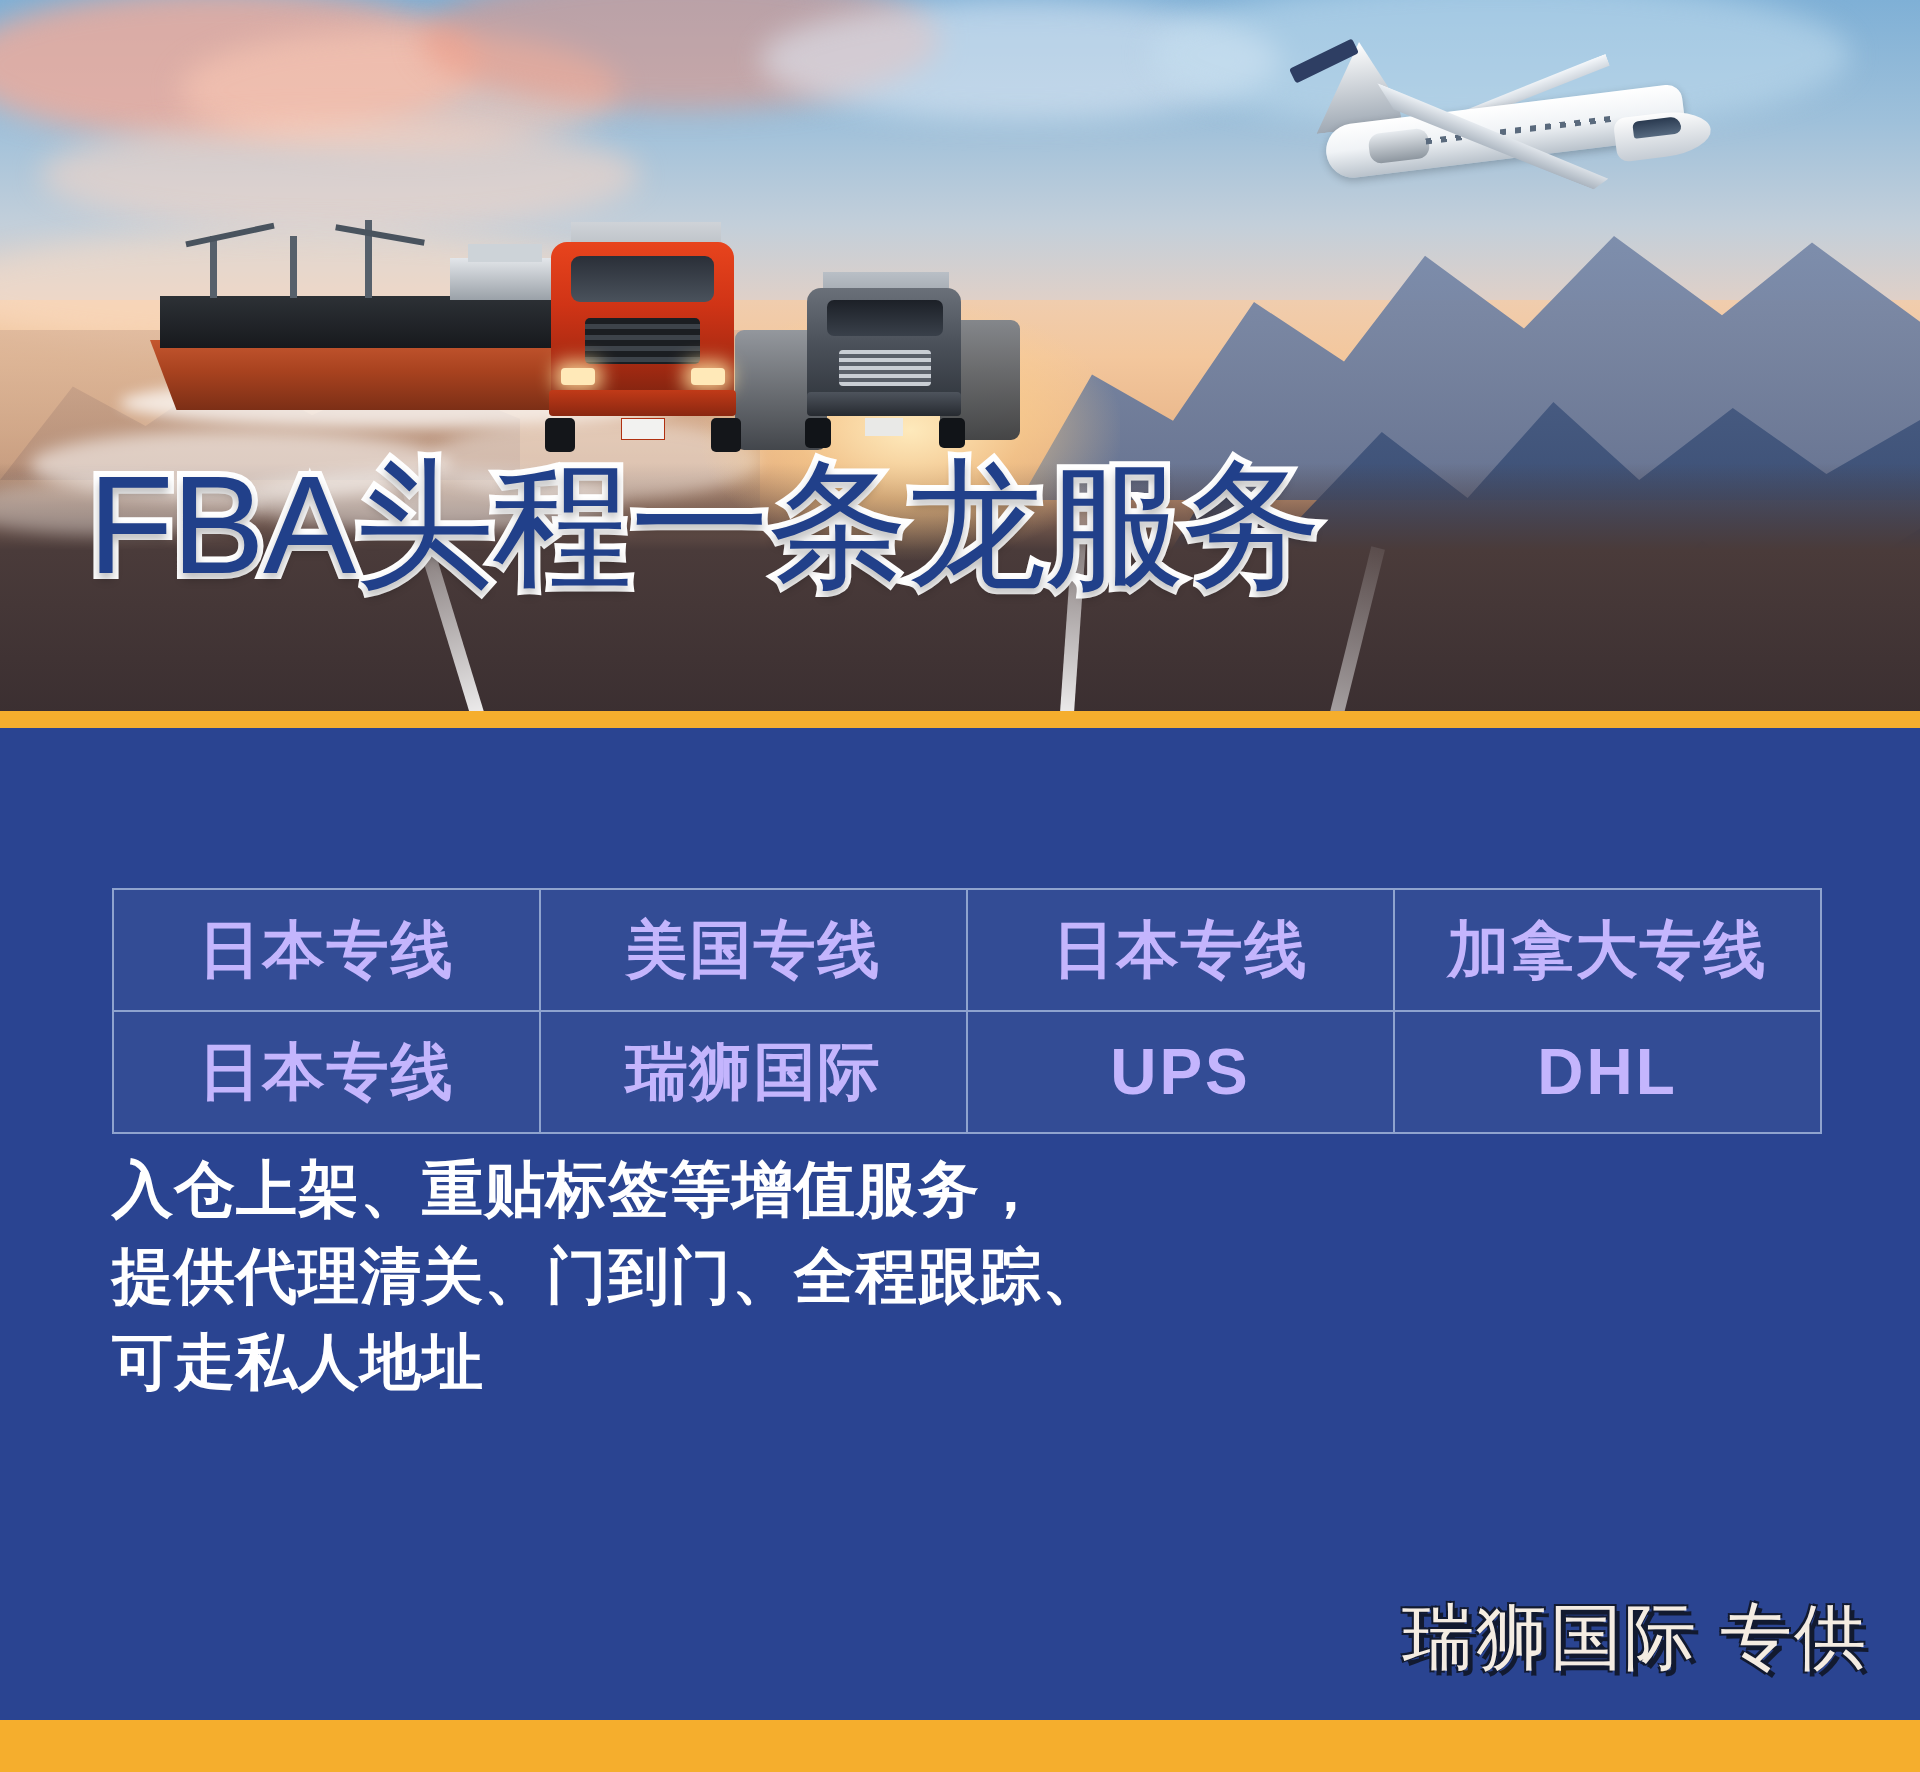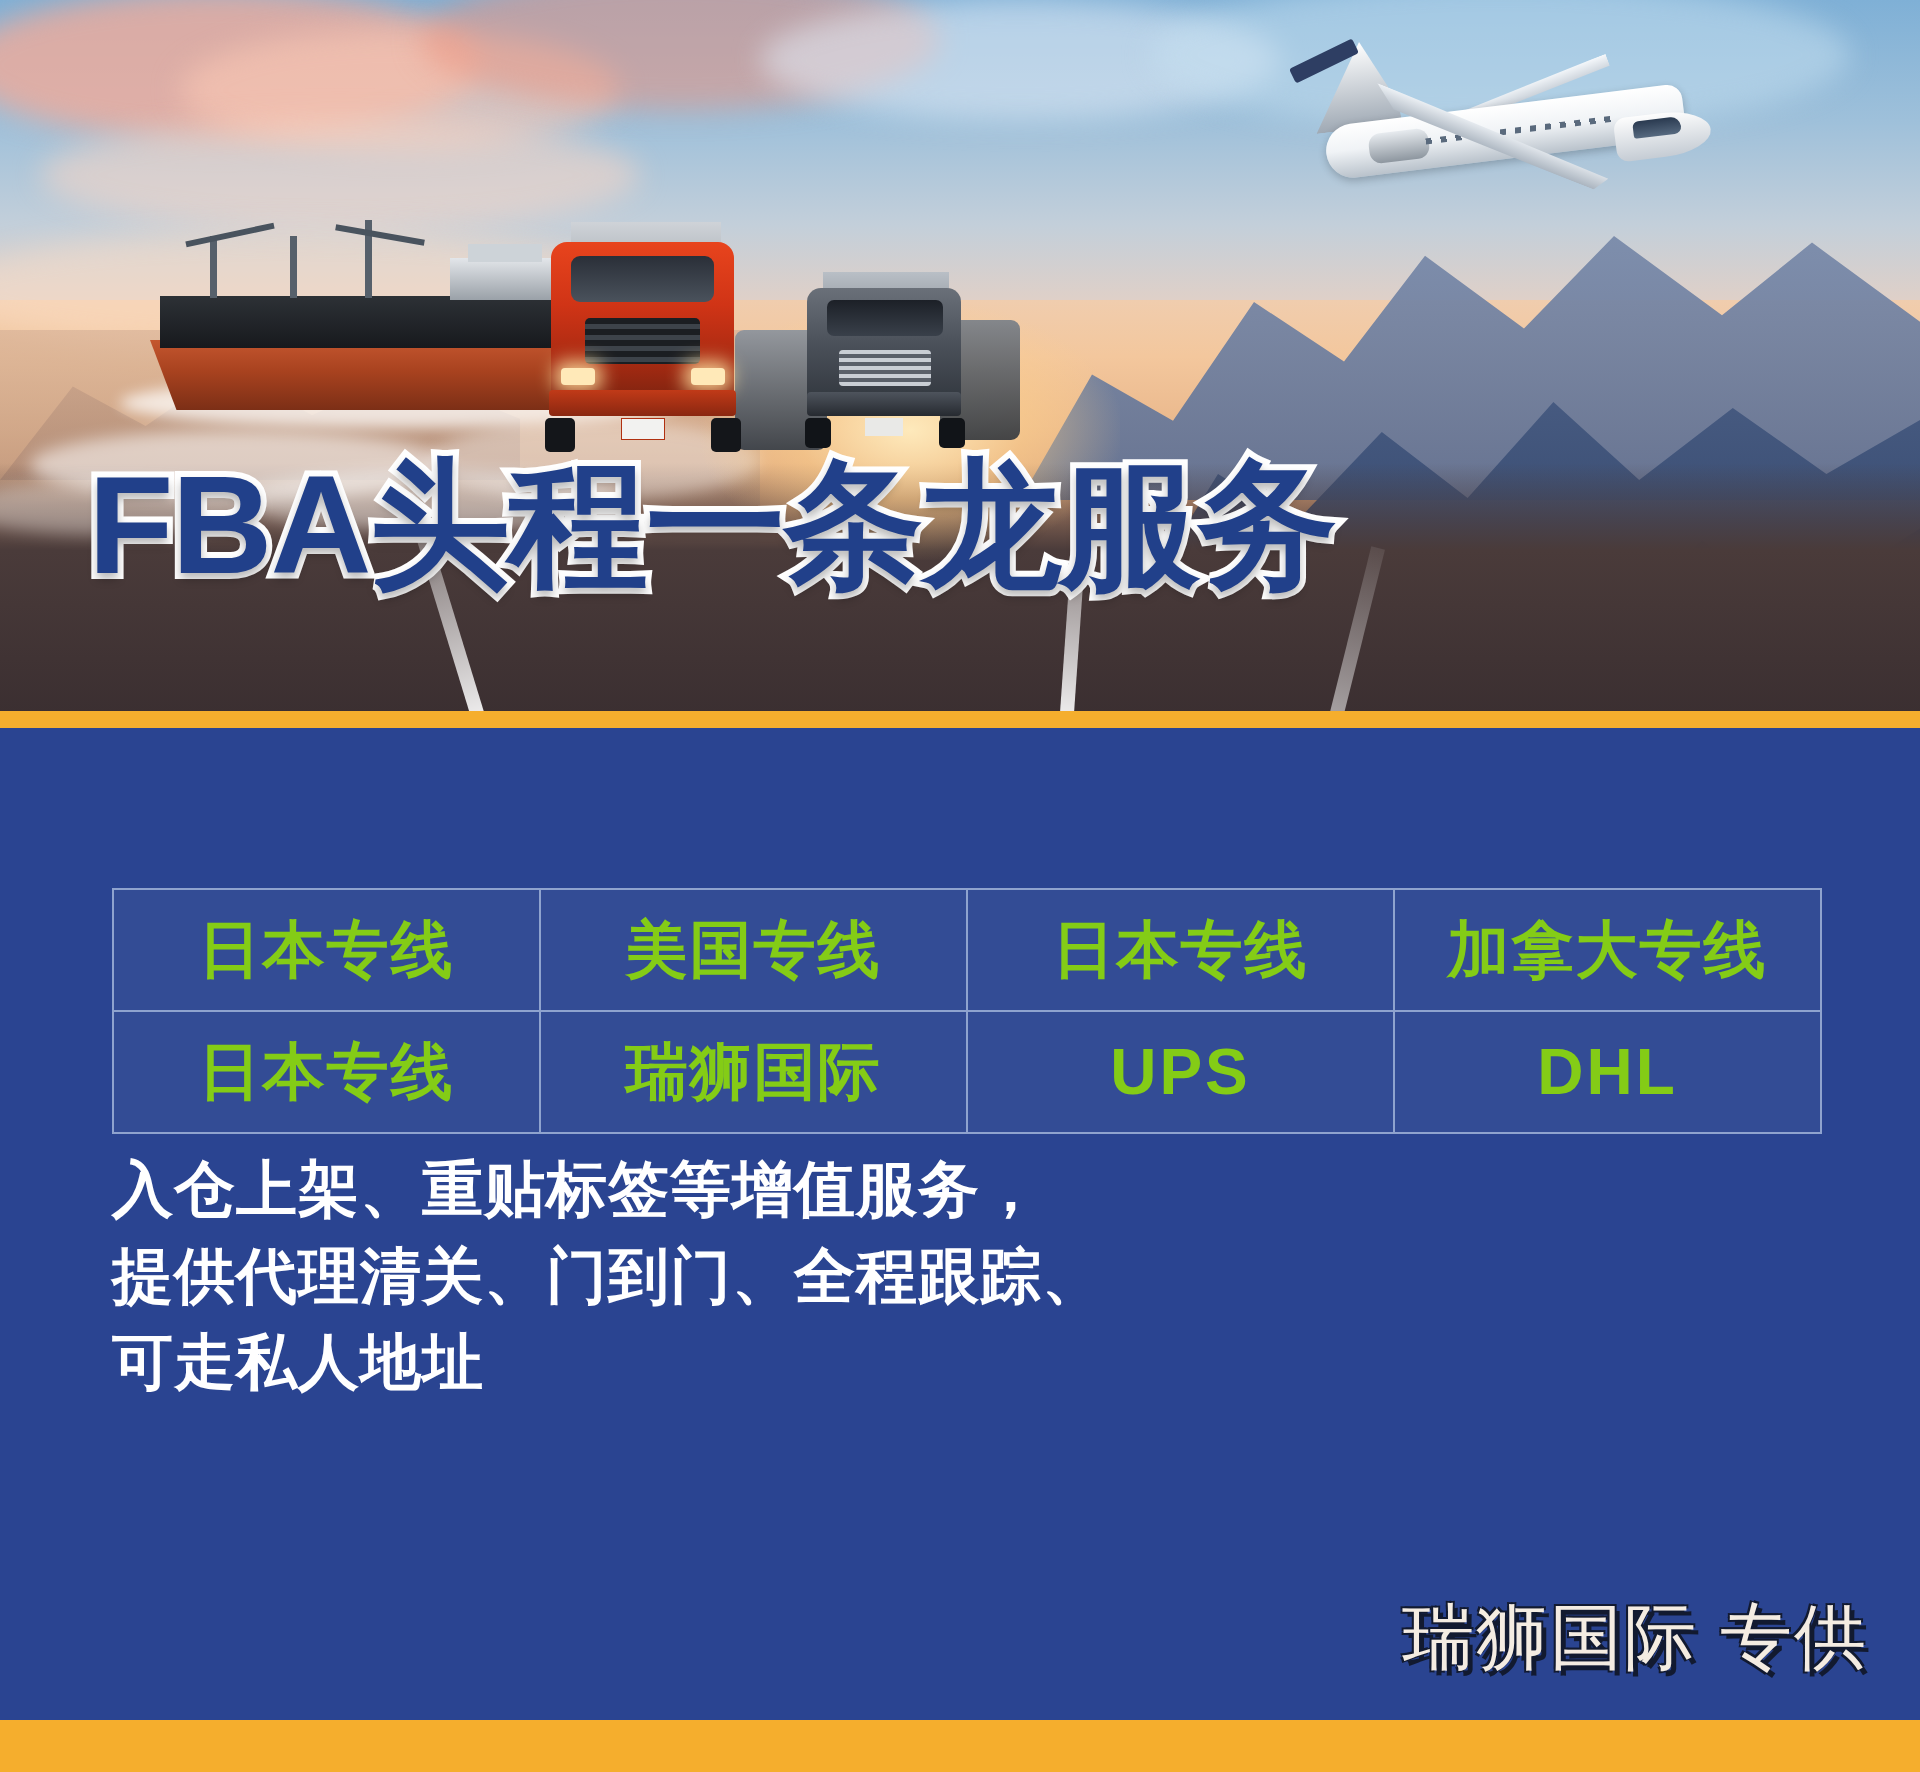--- a/index.html
+++ b/index.html
@@ -225,21 +225,21 @@
     color:#f2f20a;
     -webkit-text-stroke:5px #111;
     paint-order:stroke fill;
     text-shadow:4px 5px 6px rgba(0,0,0,.45);
     white-space:nowrap;
   }
 
   
   .headline{
     position:absolute;left:88px;top:432px;
-    font-size:140px;font-weight:bold;letter-spacing:-2px;
+    font-size:140px;font-weight:normal;letter-spacing:-2px;
     color:#21408a;
     -webkit-text-stroke:12px #ffffff;
     paint-order:stroke fill;
     text-shadow:0 6px 10px rgba(0,0,0,.28);
     white-space:nowrap;
     text-align:center;
   }
 
   
   .gold-bar{
@@ -261,21 +261,21 @@
   
   .svc-table{
     position:absolute;left:112px;top:160px;width:1710px;
     border-collapse:collapse;
     table-layout:fixed;
   }
   .svc-table td{
     border:2px solid #8fa3ce;
     height:118px;
     text-align:center;vertical-align:middle;
-    color:#84cc16;font-size:62px;font-weight:bold;
+    color:#c4b5fd;font-size:62px;font-weight:bold;
     letter-spacing:2px;
     background:rgba(255,255,255,.045);
     white-space:nowrap;
   }
   .svc-table td.latin{font-size:64px;letter-spacing:3px;}
 
   
   .body-copy{
     position:absolute;left:112px;top:418px;
     color:#ffffff;font-size:61px;font-weight:bold;line-height:1.42;

